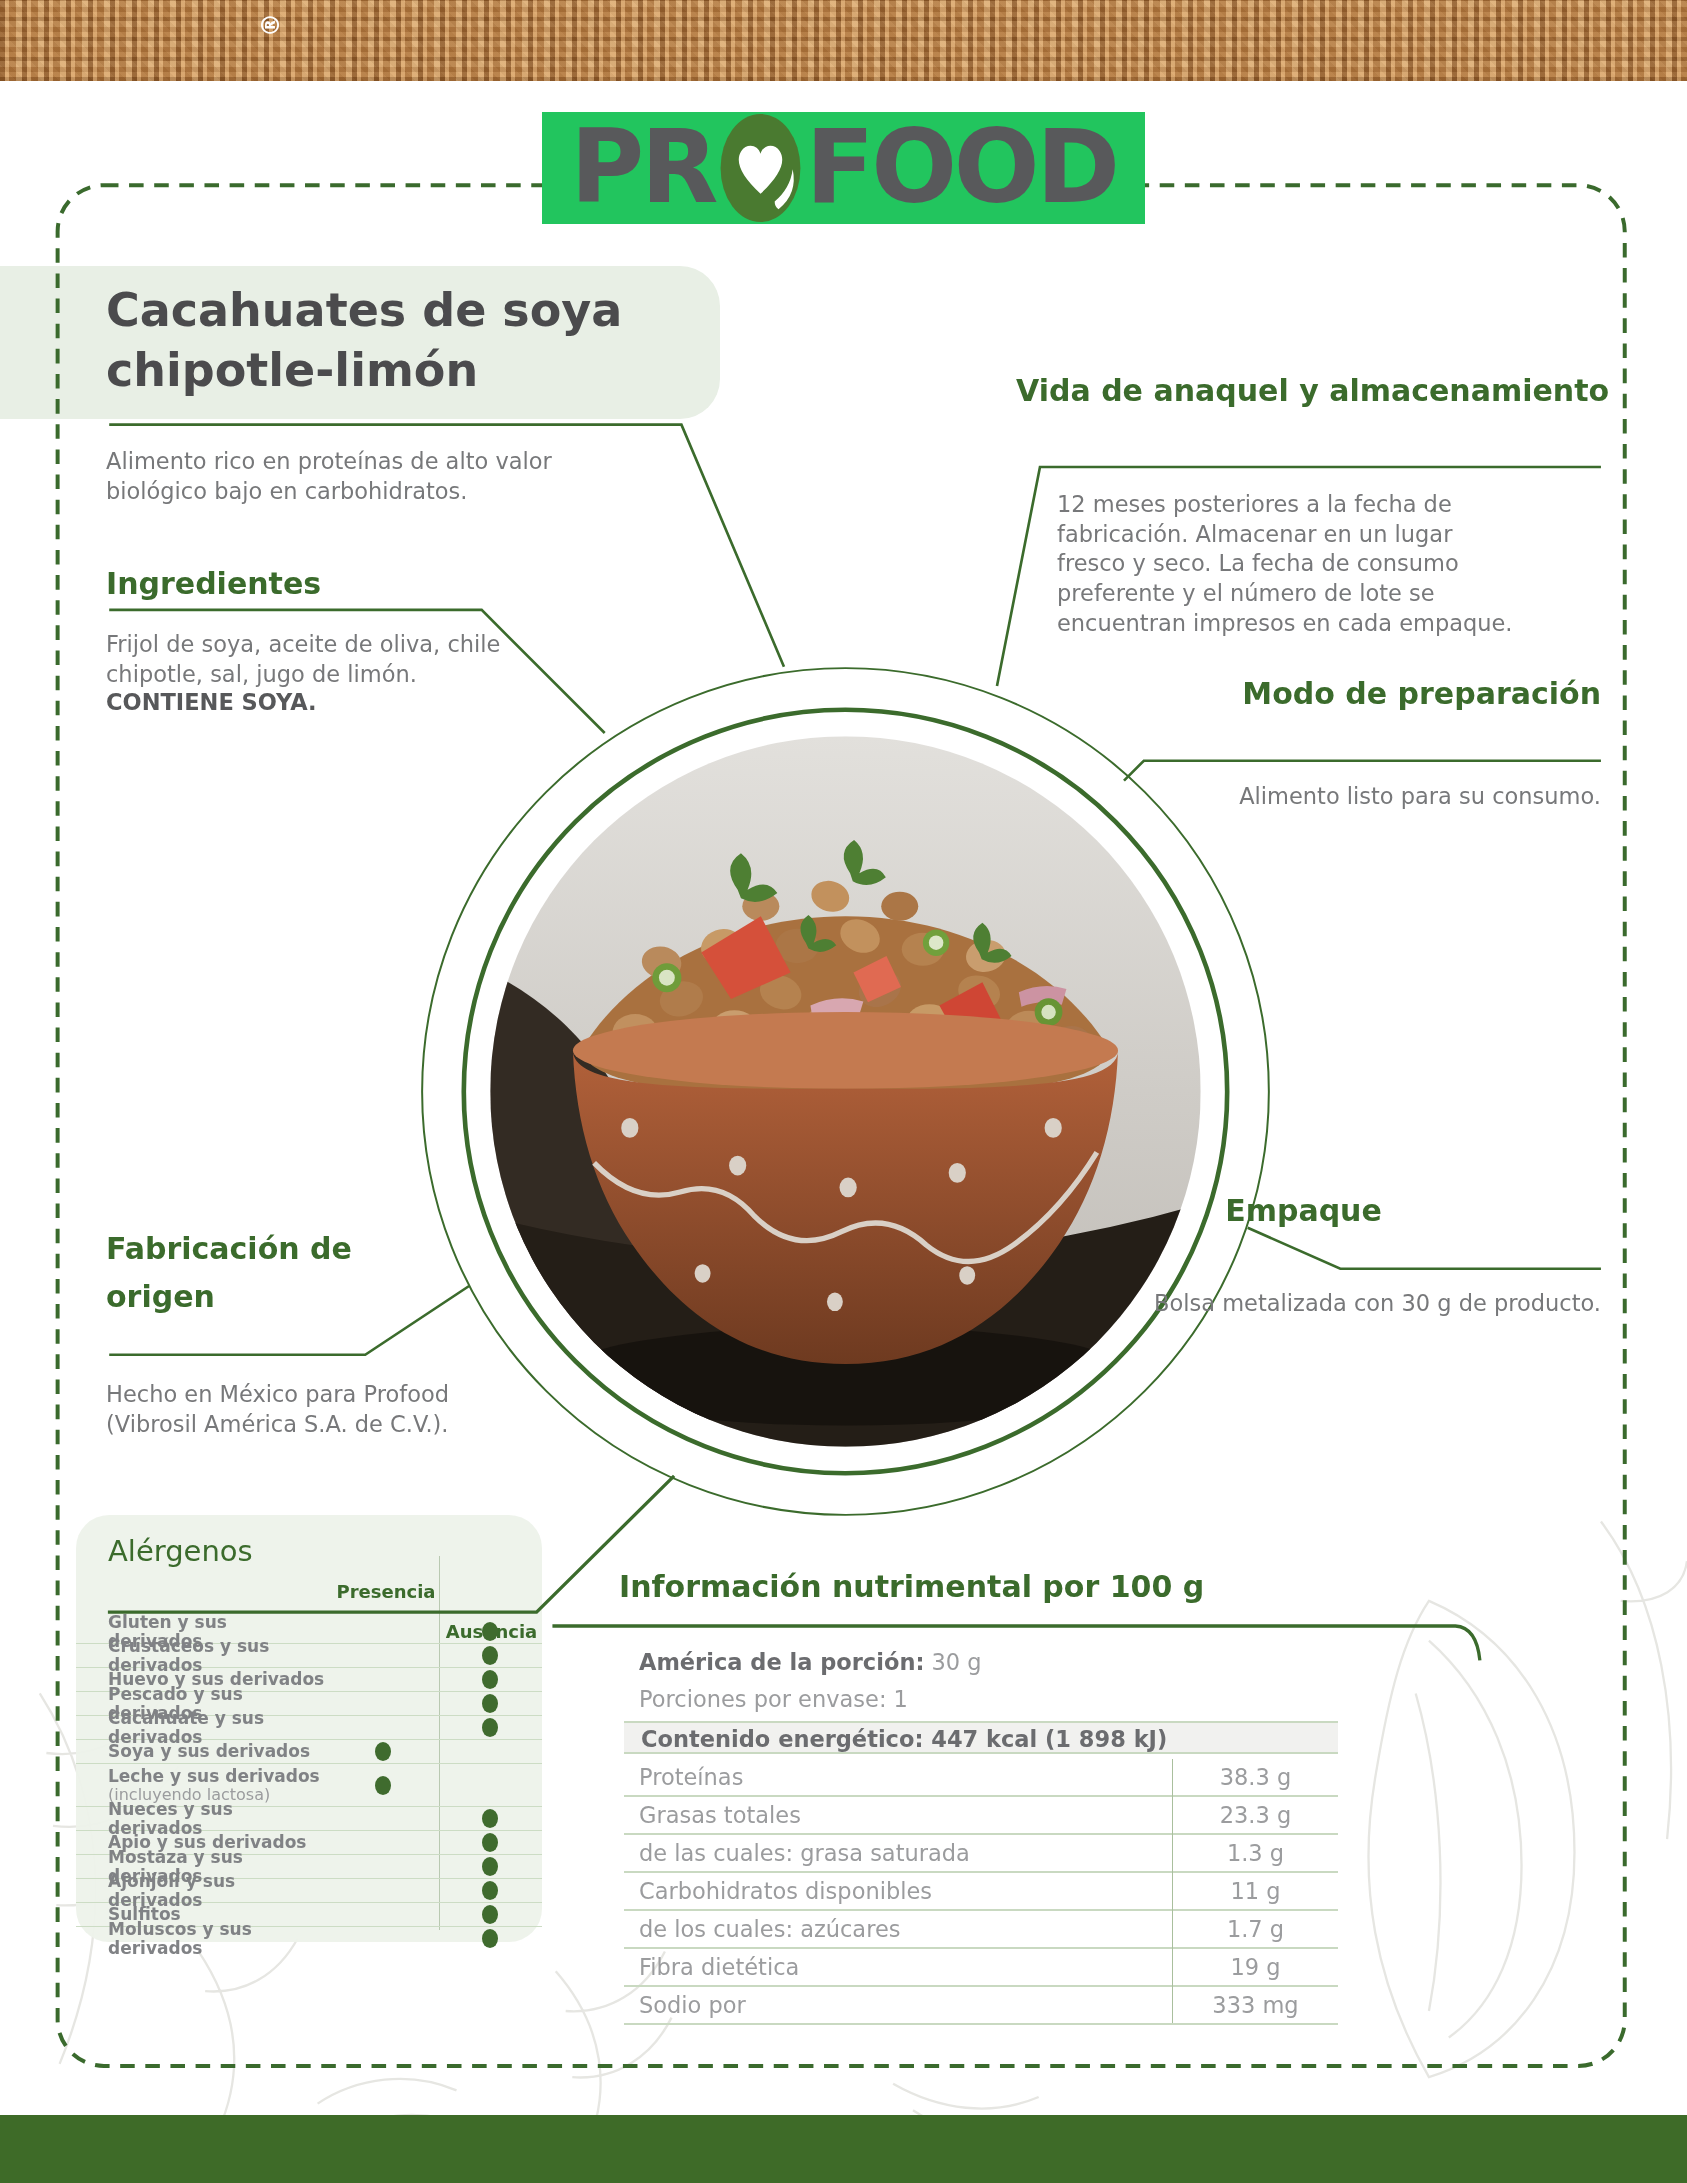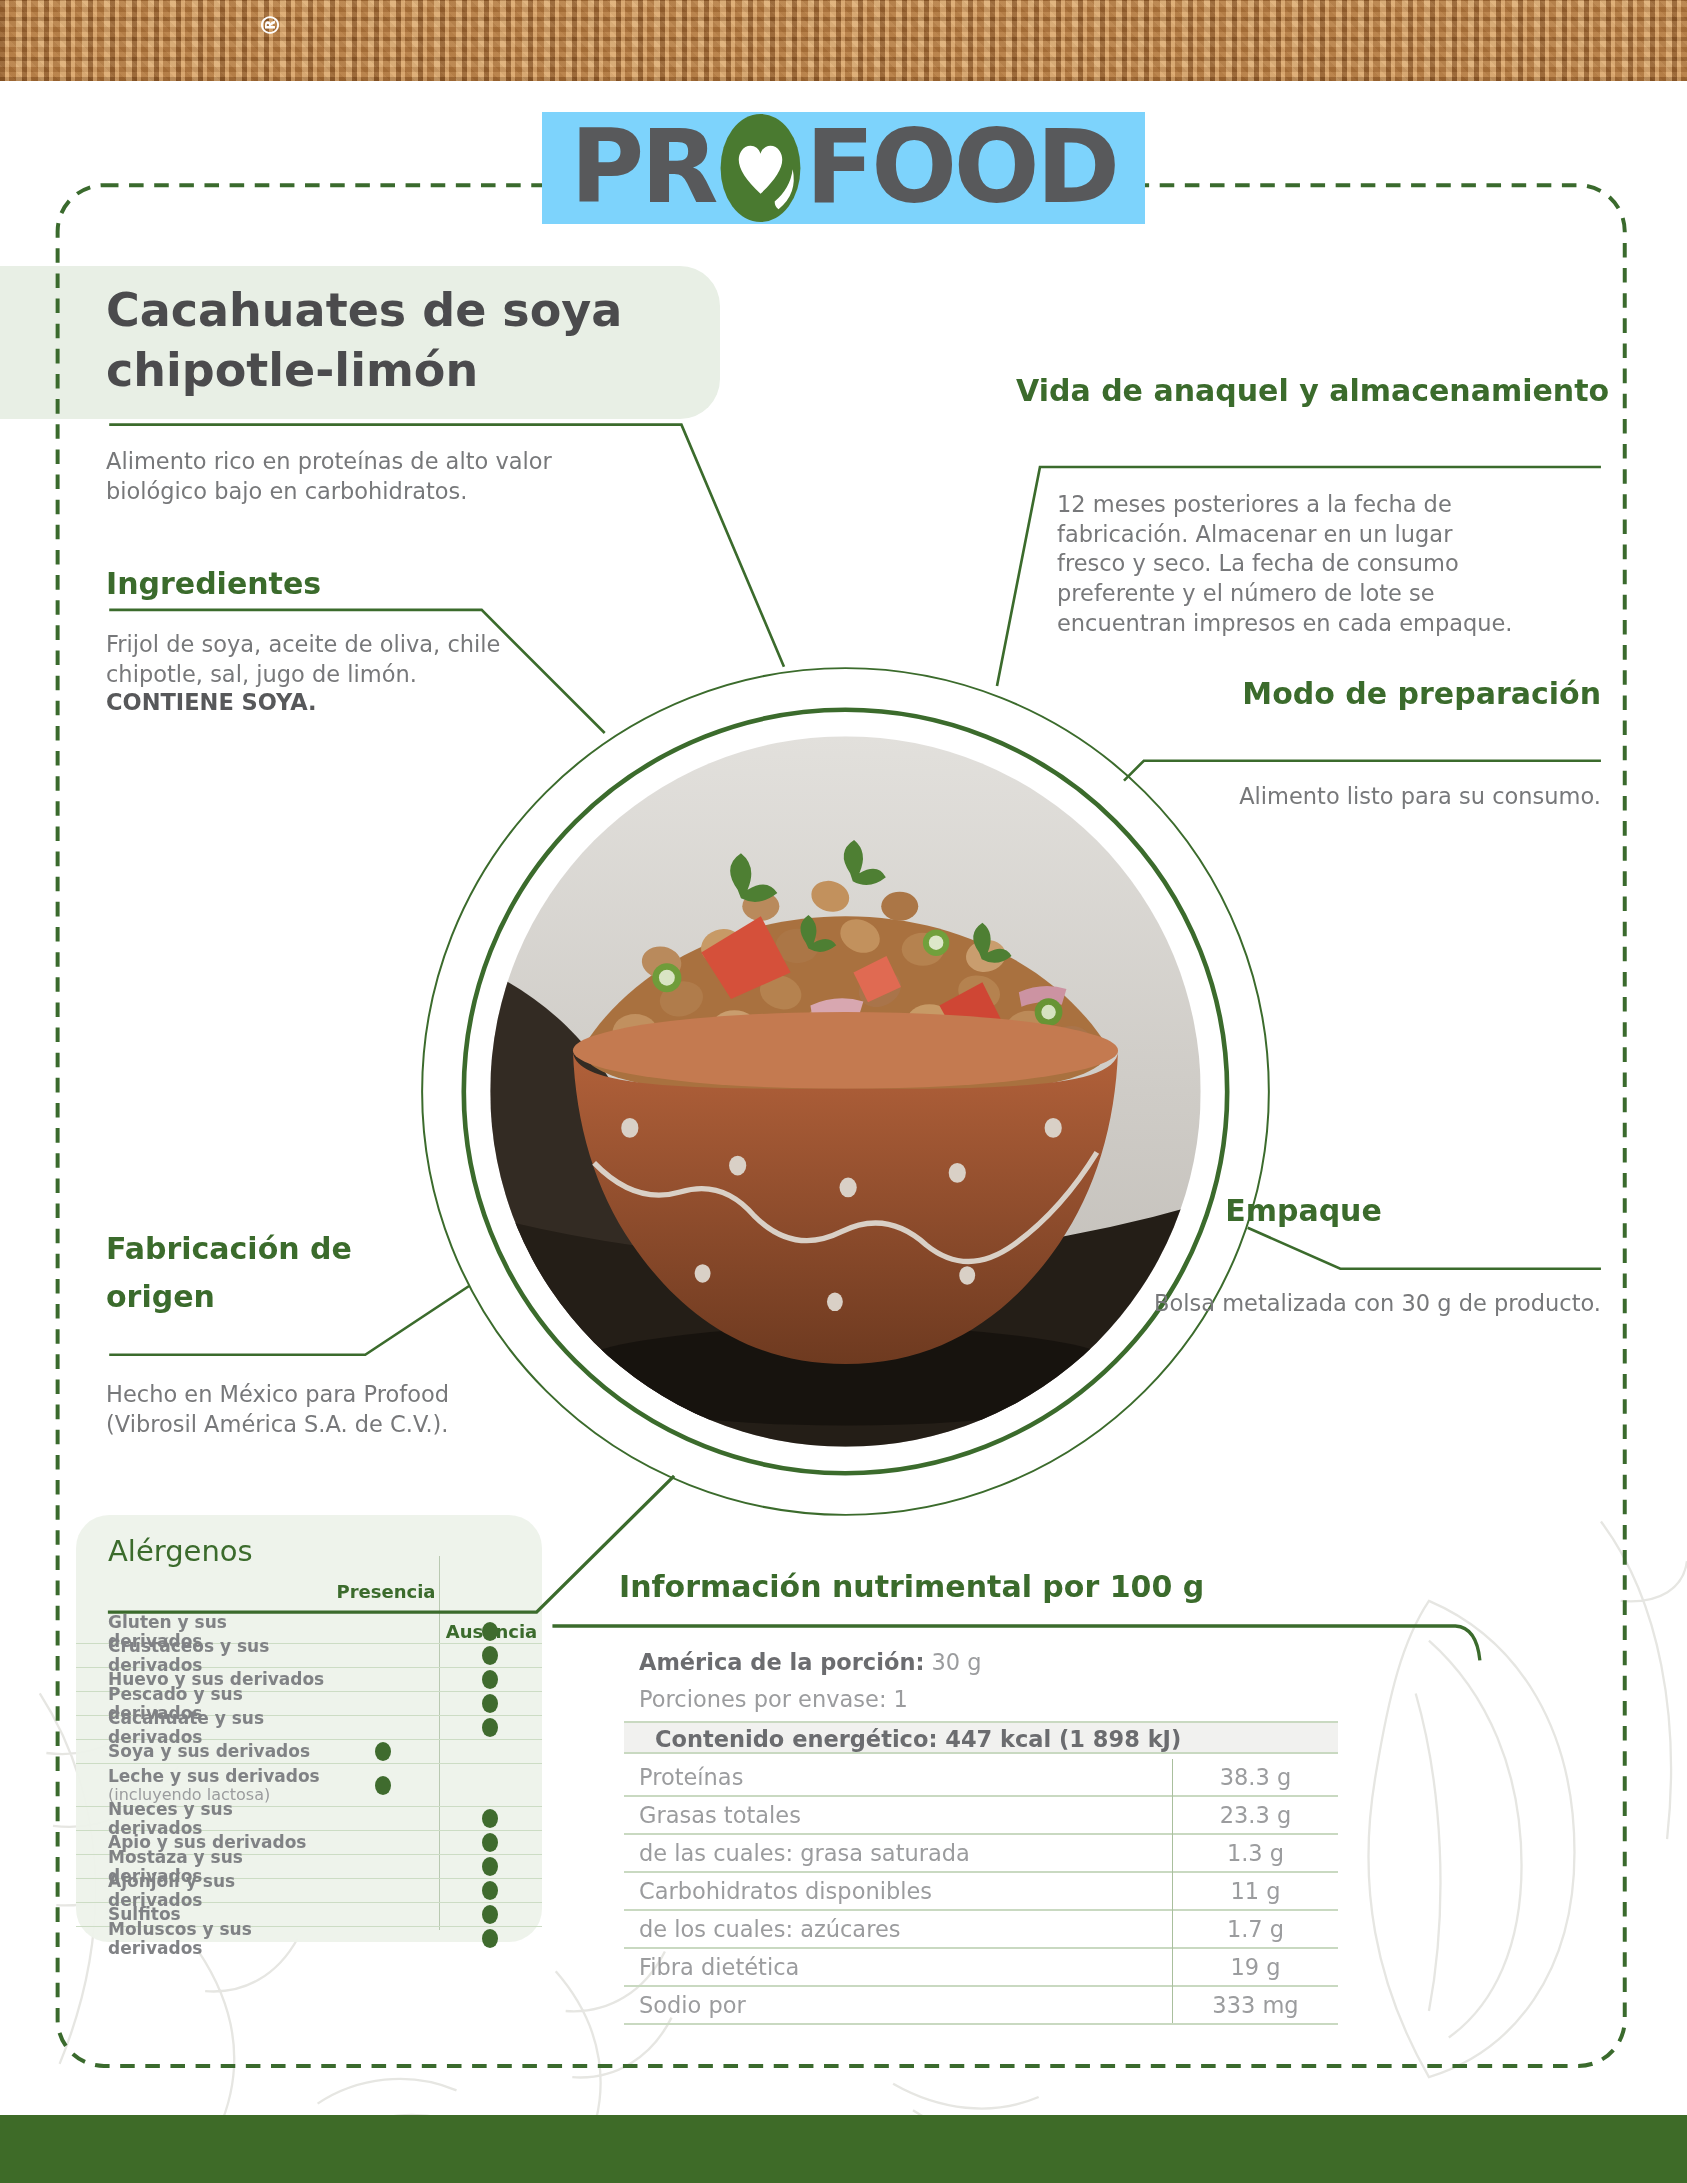--- a/index.html
+++ b/index.html
@@ -12,21 +12,21 @@
     background-color:#c08b52;
     background-image:
       repeating-linear-gradient(90deg, rgba(116,66,24,.50) 0 4.6px, rgba(232,184,128,.55) 4.6px 9.3px, rgba(158,100,46,.45) 9.3px 16px, rgba(240,200,148,.40) 16px 22px),
       repeating-linear-gradient(0deg, rgba(104,58,18,.48) 0 4px, rgba(226,174,116,.42) 4px 8.6px, rgba(148,92,42,.40) 8.6px 14px, rgba(243,205,155,.32) 14px 20px),
       repeating-linear-gradient(45deg, rgba(90,50,15,.12) 0 6px, rgba(255,225,180,.12) 6px 12px);
   }
   #reg-mark{left:259px;top:10.6px;color:#fff;font-size:24px;z-index:3;transform:rotate(-90deg);font-weight:bold;}
 
   
   #logo{left:0;top:112px;width:1687px;display:flex;justify-content:center;z-index:6;pointer-events:none;}
-  #logo-inner{display:flex;align-items:center;background:#7dd3fc;padding:0 28px;}
+  #logo-inner{display:flex;align-items:center;background:#22c55e;padding:0 28px;}
   .logo-txt{font-size:101px;font-weight:bold;color:#58595b;letter-spacing:-3.3px;line-height:1.1;}
   #logo-o{width:85px;height:112px;margin:0 2.6px;}
 
   
   #decor-svg{left:0;top:0;z-index:1;}
   #main-svg{left:0;top:0;z-index:4;pointer-events:none;}
   .txt{z-index:5;}
 
   
   #title-box{left:0;top:266px;width:720px;height:153px;background:#e8efe5;border-radius:0 40px 40px 0;z-index:3;}
@@ -68,21 +68,21 @@
   .al-cell{width:111px;display:flex;justify-content:center;align-items:center;}
   .al-cell.c2{width:104px;}
   .al-dot{width:16px;height:19px;border-radius:50%;background:#3f6b2e;}
 
   
   #nut-h{left:619px;top:1569px;font-size:30px;font-weight:bold;color:#3b6b2c;}
   #nut-porcion{left:639px;top:1649px;font-size:22.5px;color:#9b9c9e;}
   #nut-porcion b{color:#6b6c6f;}
   #nut-porciones{left:639px;top:1686px;font-size:22.5px;color:#9b9c9e;}
   #nut-energy{left:624px;top:1721px;width:714px;height:33px;background:#f1f1ef;border-top:2.6px solid #c9d9c1;border-bottom:2.6px solid #c9d9c1;
-      line-height:33px;padding-left:31px;box-sizing:border-box;font-size:22.5px;font-weight:bold;color:#6b6c6f;z-index:3;}
+      line-height:33px;padding-left:17px;box-sizing:border-box;font-size:22.5px;font-weight:bold;color:#6b6c6f;z-index:3;}
   #nut-rows{left:624px;top:1759px;width:714px;z-index:3;}
   .nut-row{display:flex;align-items:center;height:36px;border-bottom:2px solid #c9d9c1;font-size:22.5px;color:#9b9c9e;}
   .nut-label{flex:1;padding-left:15px;}
   .nut-value{width:165px;text-align:center;}
   #nut-divider{left:1172px;top:1759px;width:1.3px;height:264px;background:#a9bf9d;z-index:3;}
 
   
   #footer-bar{left:0;top:2115px;width:1687px;height:68px;background:#3e6b28;z-index:2;}
 </style>
 </head>

